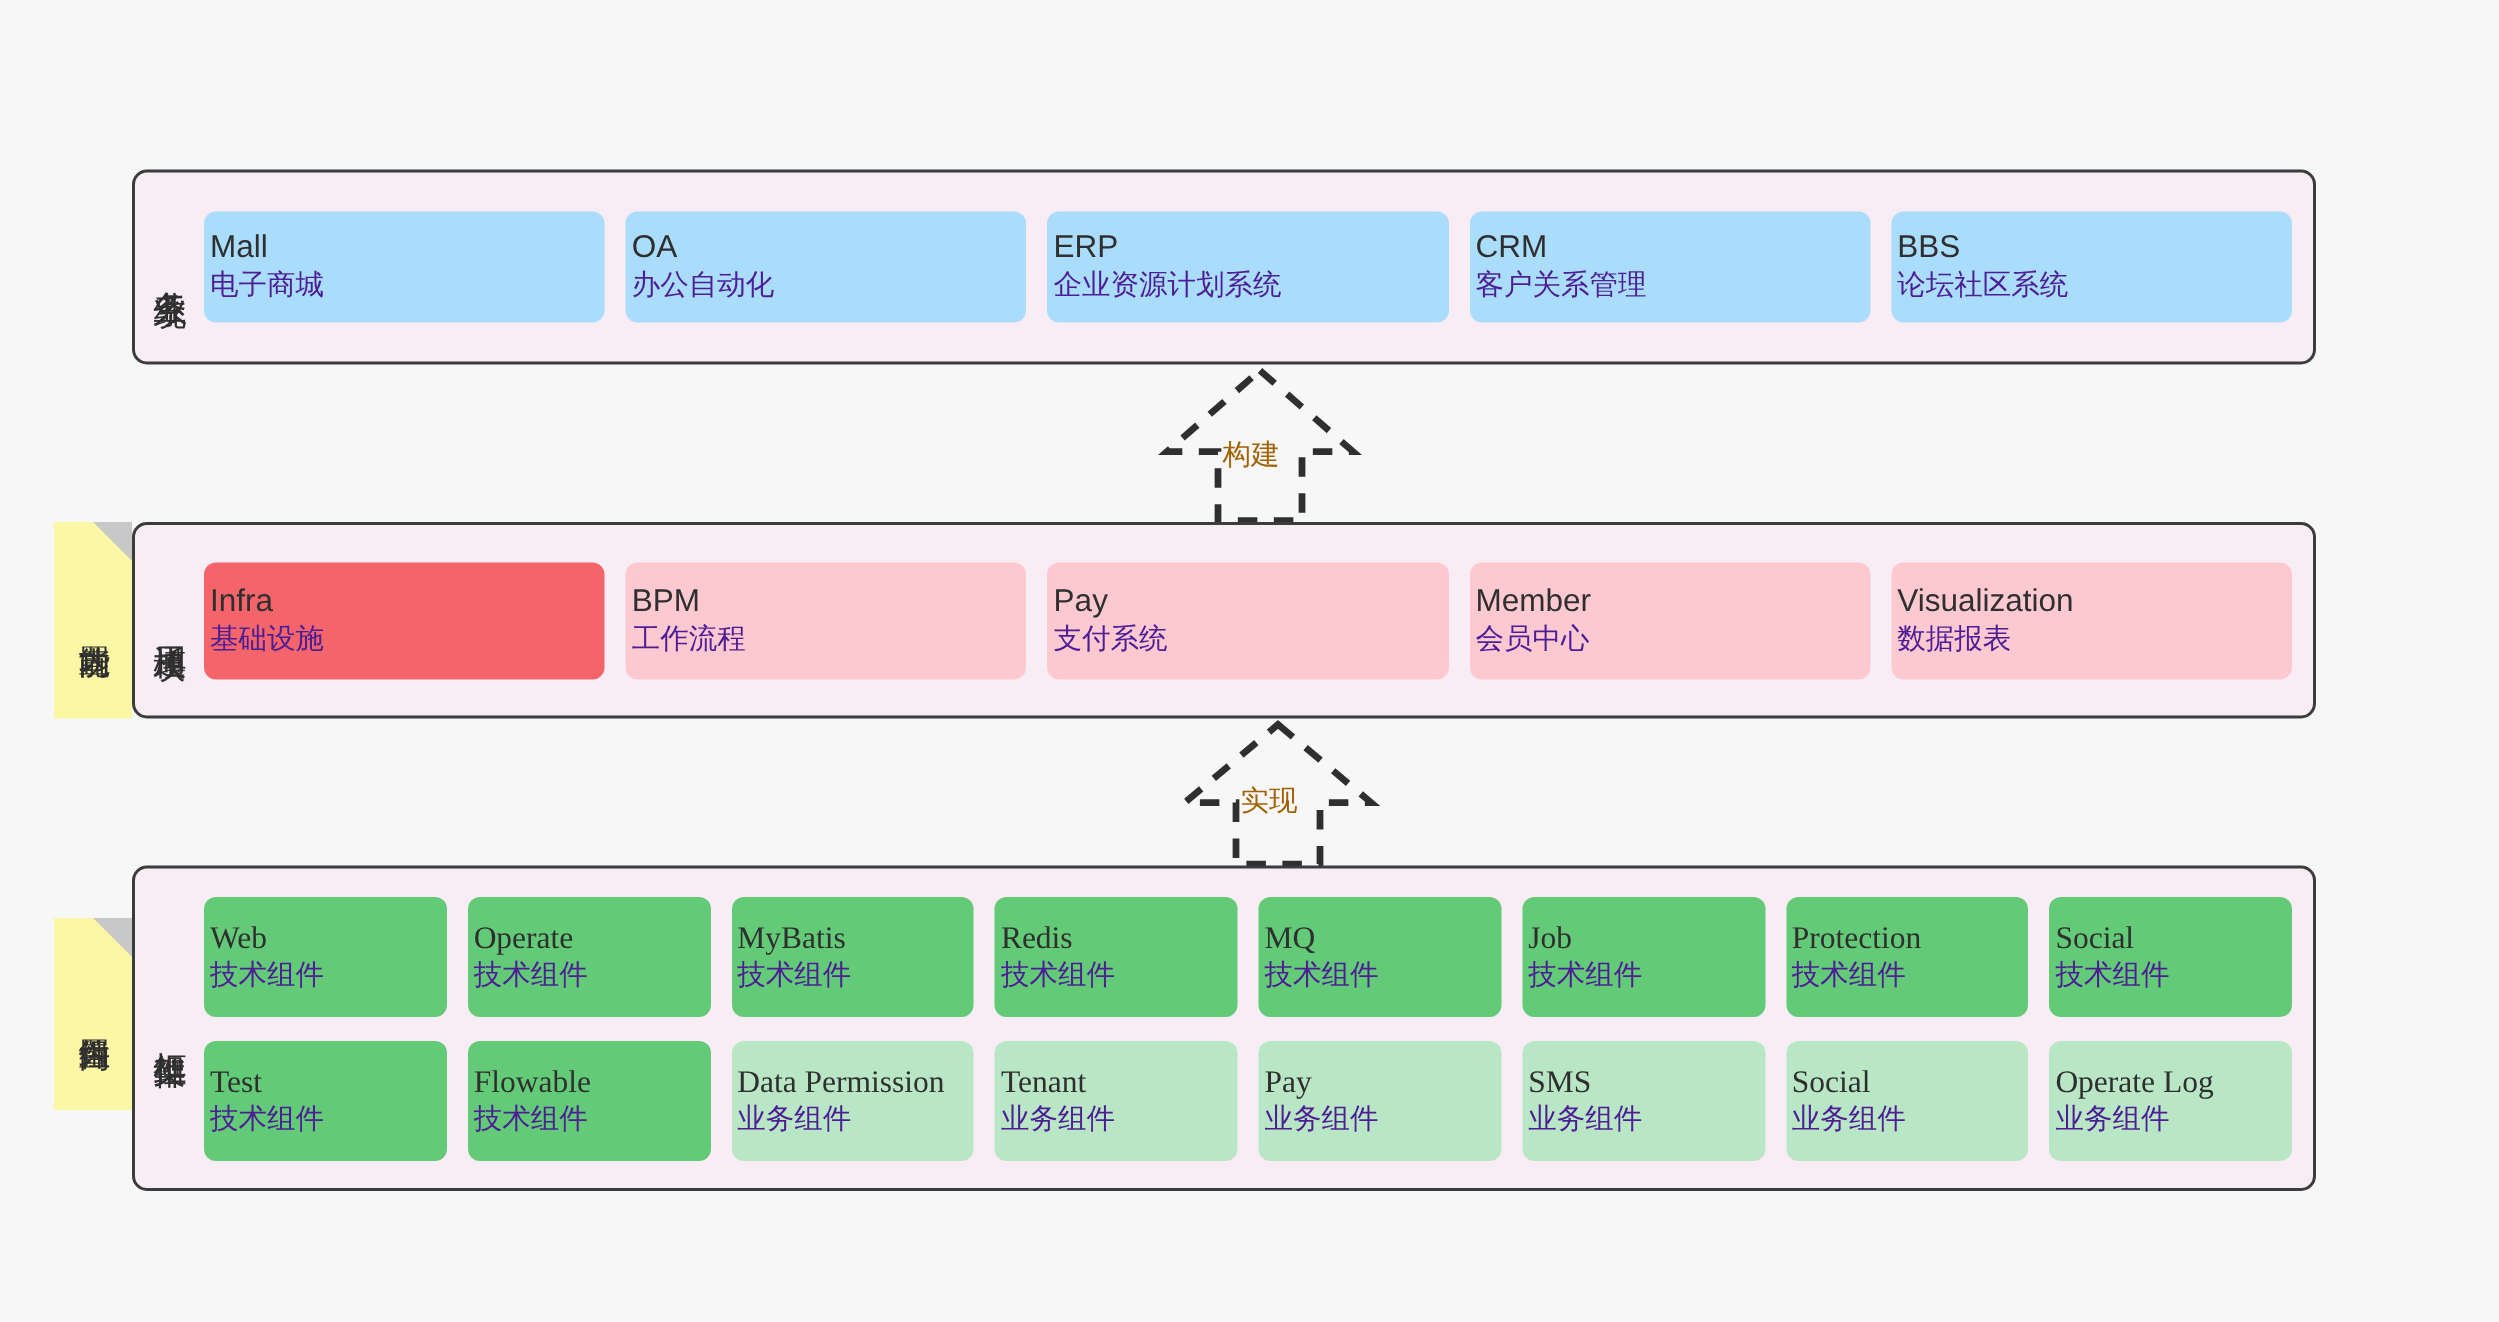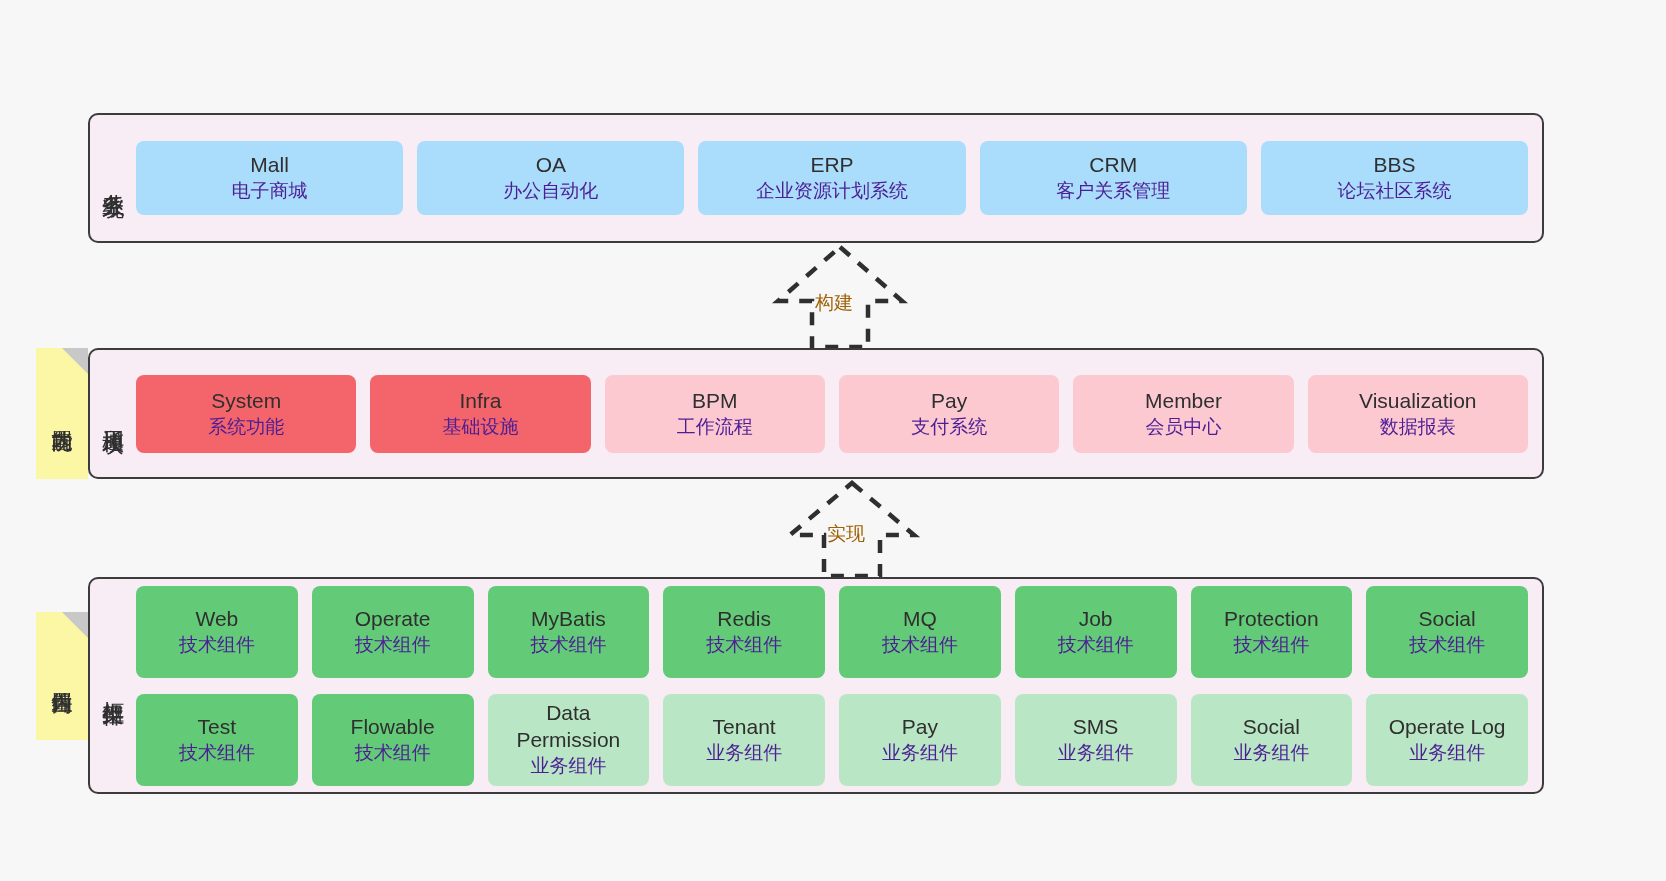--- a/index.html
+++ b/index.html
@@ -63,21 +63,21 @@
     display: flex;
     gap: 14px;
   }
 
   
   .card {
     flex: 1 1 0;
     border-radius: 8px;
     display: flex;
     flex-direction: column;
-    align-items: center;
+    align-items: flex-start;
     justify-content: center;
     text-align: center;
     box-sizing: border-box;
     padding: 6px 4px;
     line-height: 1.28;
   }
   .card .ttl {
     font-size: 21px;
     color: #2f2f2f;
     white-space: nowrap;
@@ -95,21 +95,21 @@
   .c-green       { background: #63ca77; }
   .c-lightgreen  { background: #b9e6c4; }
 
   
   #layer-business { left: 88px;  top: 113px; width: 1456px; height: 130px; }
   #layer-modules  { left: 88px;  top: 348px; width: 1456px; height: 131px; }
   #layer-frame    { left: 88px;  top: 577px; width: 1456px; height: 217px; }
 
   #layer-business .card-row { height: 74px; }
   #layer-modules  .card-row { height: 78px; }
-  #layer-frame    .card-row { height: 92px; }
+  #layer-frame    .card-row { height: 80px; font-family: Liberation Serif, serif; }
 
   
   .note {
     position: absolute;
     background: #fbf7a5;
     display: flex;
     align-items: center;
     justify-content: center;
     font-size: 21px;
     line-height: 1.14;
@@ -198,24 +198,20 @@
   <div class="note" id="note-features">
     <span>内置功能</span>
     <span class="fold"></span>
   </div>
 
   <div class="layer" id="layer-modules">
     <div class="layer-title">通用模块</div>
     <div class="layer-body">
       <div class="card-row">
 
-        <div class="card c-red">
-          <span class="ttl">System</span>
-          <span class="sub">系统功能</span>
-        </div>
 
         <div class="card c-red">
           <span class="ttl">Infra</span>
           <span class="sub">基础设施</span>
         </div>
 
         <div class="card c-pink">
           <span class="ttl">BPM</span>
           <span class="sub">工作流程</span>
         </div>

